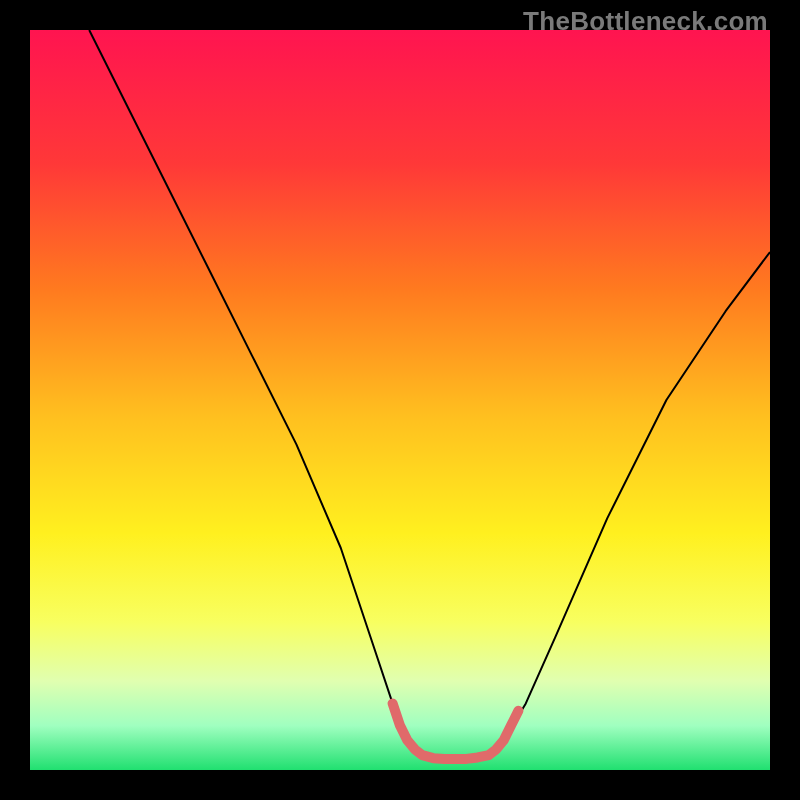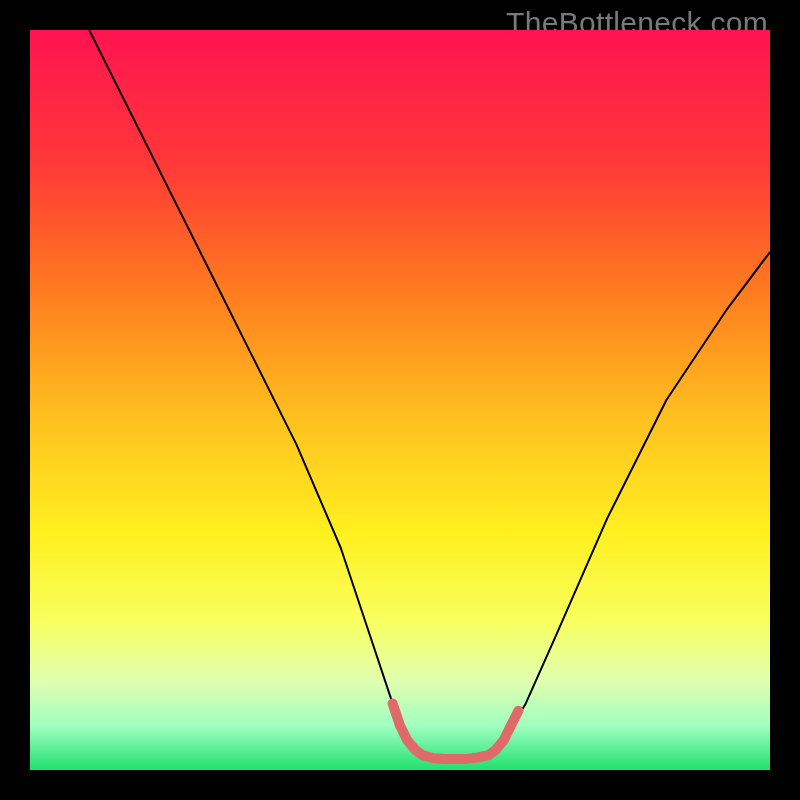--- a/index.html
+++ b/index.html
@@ -15,23 +15,23 @@
     position: absolute;
     left: 30px;
     top: 30px;
     width: 740px;
     height: 740px;
   }
   .watermark {
     position: absolute;
     top: 6px;
     right: 32px;
-    font-size: 30px;
+    font-size: 26px;
     color: #7a7a7a;
-    font-weight: normal;
+    font-weight: bold;
     letter-spacing: 0.3px;
   }
   svg { display: block; }
 </style>
 </head>
 <body>
 
 <div class="watermark">TheBottleneck.com</div>
 
 <div class="plot-area">

